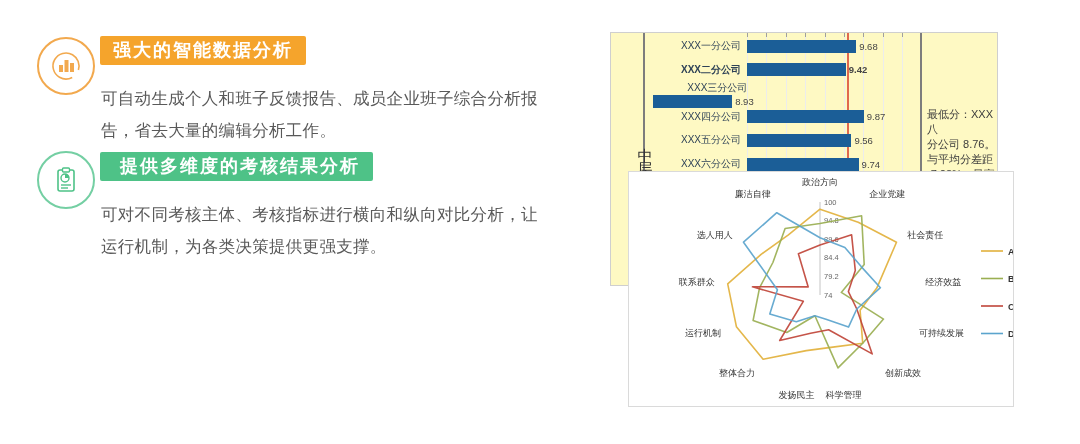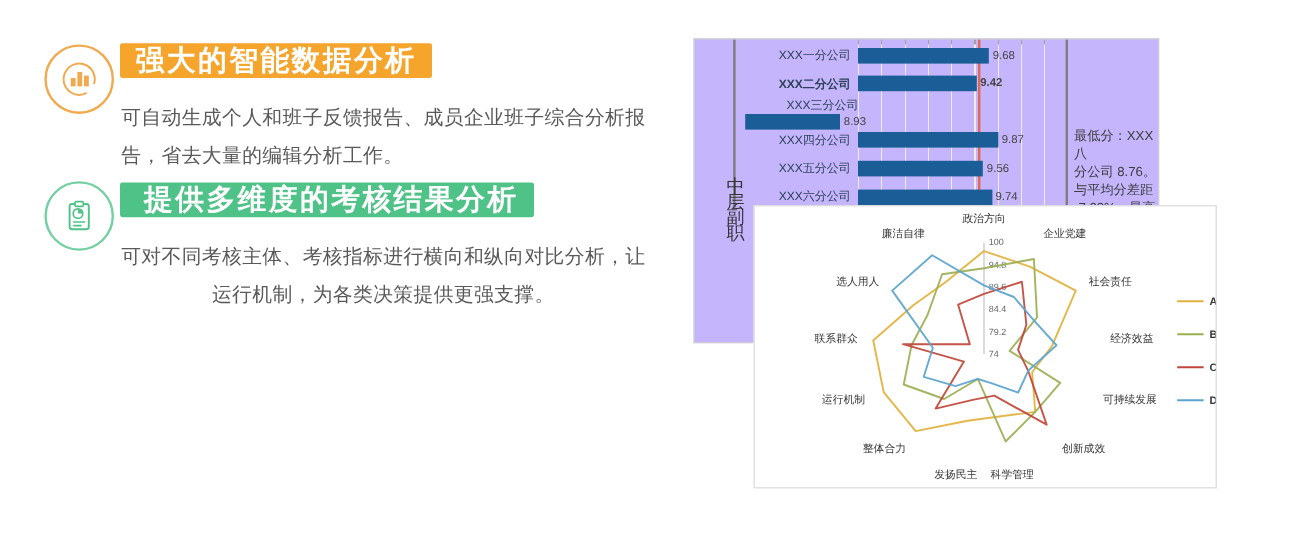--- a/index.html
+++ b/index.html
@@ -5,31 +5,31 @@
   html,body{margin:0;padding:0;background:#fff;}
   .stage{position:relative;width:1080px;height:444px;background:#fff;overflow:hidden;
          font-family:"Liberation Sans",sans-serif;}
 
   
   .icon-circle{position:absolute;width:54px;height:54px;border-radius:50%;
                display:flex;align-items:center;justify-content:center;}
   #ic1{left:37px;top:37px;border:2px solid #F2A94E;}
   #ic2{left:37px;top:151px;border:2px solid #74CFA3;}
   .badge{position:absolute;height:29px;line-height:29px;padding:0 13px;color:#fff;
-         font-size:24px;font-weight:bold;letter-spacing:2px;border-radius:2px;white-space:nowrap;}
+         font-size:18px;font-weight:bold;letter-spacing:2px;border-radius:2px;white-space:nowrap;}
   #badge1{left:100px;top:36px;background:#F5A42C;}
   #badge2{left:100px;top:152px;background:#4EC287;padding-left:20px;}
   .para{position:absolute;font-size:16.5px;color:#595959;letter-spacing:.3px;margin:0;}
   #para1{left:101px;top:82px;line-height:32px;}
-  #para2{left:101px;top:198px;line-height:32px;text-align:center;}
+  #para2{left:101px;top:198px;line-height:32px;}
   .pline{display:block;white-space:nowrap;}
 
   
-  .bar-panel{position:absolute;left:578px;top:32px;width:386px;height:252px;
-             background:#c4b5fd;border:1px solid #cfcfcf;z-index:1;}
+  .bar-panel{position:absolute;left:610px;top:32px;width:386px;height:252px;
+             background:#fef9c3;border:1px solid #cfcfcf;z-index:1;}
   .vline{position:absolute;top:0;width:2px;height:140px;background:#7d7d7d;}
   .vl-left{left:32px;}
   .vl-right{left:309px;}
   .bar-grid{position:absolute;left:136px;top:0;width:175px;height:140px;
             background:repeating-linear-gradient(to right,#ececec 0 1px,transparent 1px 19.4px);}
   .top-ticks{position:absolute;left:136px;top:0;width:175px;height:4px;
              background:repeating-linear-gradient(to right,#9f9f9f 0 1px,transparent 1px 19.4px);}
   .avg-line{position:absolute;left:238px;top:0;width:2px;height:140px;background:#E0694F;}
   .bar-row{position:absolute;left:36px;height:24px;display:flex;align-items:center;}
   .bar-label{width:94px;text-align:right;font-size:10px;color:#2e4257;white-space:nowrap;}

